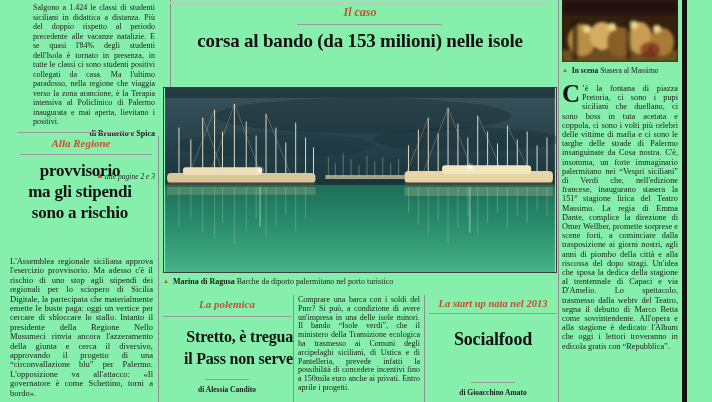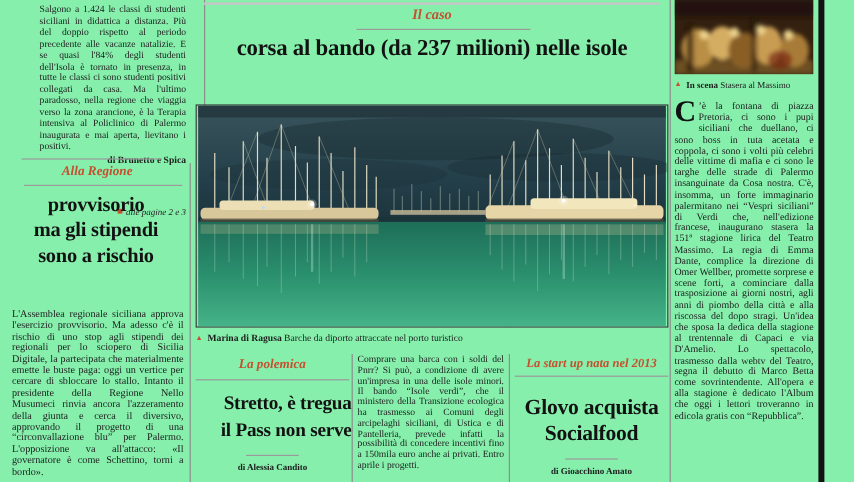--- a/index.html
+++ b/index.html
@@ -65,21 +65,21 @@
     <span>ma gli stipendi</span>
     <span>sono a rischio</span>
   </h2>
   <p class="abs just regtxt" style="margin:0;">L'Assemblea regionale siciliana approva l'esercizio provvisorio. Ma adesso c'è il rischio di uno stop agli stipendi dei regionali per lo sciopero di Sicilia Digitale, la partecipata che materialmente emette le buste paga: oggi un vertice per cercare di sbloccare lo stallo. Intanto il presidente della Regione Nello Musumeci rinvia ancora l'azzeramento della giunta e cerca il diversivo, approvando il progetto di una “circonvallazione blu” per Palermo. L'opposizione va all'attacco: «Il governatore è come Schettino, torni a bordo».</p>
   <div class="vr" style="left:158px;top:136px;height:266px;"></div>
 
   <div class="hr" style="left:170px;top:2px;width:380px;height:2px;background:#c6c6c6;"></div>
   <div class="abs ctr kicker ck">Il caso</div>
   <div class="hr" style="left:297px;top:24px;width:145px;"></div>
   <h1 class="abs ctr hl chl" style="margin:0;">
-    <span>corsa al bando (da 237 milioni) nelle isole</span>
+    <span>corsa al bando (da 153 milioni) nelle isole</span>
   </h1>
 
   <div class="abs photo">
     <svg viewBox="0 0 394 186" width="392" height="184">
       <defs>
         <linearGradient id="sky" x1="0" y1="0" x2="0" y2="1">
           <stop offset="0" stop-color="#3a545c"></stop>
             <stop offset="0.6" stop-color="#24404a"></stop>
             <stop offset="1" stop-color="#1b333d"></stop>
         </linearGradient>
@@ -123,41 +123,40 @@
         <circle cx="308" cy="80" r="1.6" fill="#ffffff"></circle>
       <circle cx="55" cy="86" r="1.2" fill="#bcd7ff"></circle>
       <circle cx="368" cy="84" r="1.3" fill="#ffeac2"></circle>
       <rect x="95" y="100" width="2" height="40" fill="#e8fff0" opacity="0.3"></rect>
       <rect x="307" y="100" width="2" height="46" fill="#e8fff0" opacity="0.3"></rect>
     </svg>
   </div>
   <div class="abs caption">
     <span class="tri">▲</span>
     <span class="capb">Marina di Ragusa</span>
-    <span>Barche da diporto attraccate nel porto turistico</span>
+    <span>Barche da diporto palermitano nel porto turistico</span>
   </div>
 
   <div class="abs ctr kicker subk" style="left:163px;top:298px;width:128px;">La polemica</div>
   <div class="hr" style="left:163px;top:316px;width:128px;"></div>
   <h3 class="abs ctr hl subhl" style="left:161px;top:326px;width:132px;margin:0;font-size:16px;text-align:right;">
     <span>Stretto, è tregua</span>
     <span>il Pass non serve</span>
   </h3>
   <div class="shortrule" style="left:205px;top:379px;"></div>
   <div class="abs ctr byline" style="left:163px;top:385px;width:128px;font-size:7.5px;">di Alessia Candito</div>
   <div class="abs ctr pgref" style="left:163px;top:396px;width:128px;"><span class="sq"></span><span>a pagina 3</span></div>
   <div class="vr" style="left:293px;top:295px;height:107px;"></div>
 
   <p class="abs just midtxt" style="margin:0;">Comprare una barca con i soldi del Pnrr? Si può, a condizione di avere un'impresa in una delle isole minori. Il bando “Isole verdi”, che il ministero della Transizione ecologica ha trasmesso ai Comuni degli arcipelaghi siciliani, di Ustica e di Pantelleria, prevede infatti la possibilità di concedere incentivi fino a 150mila euro anche ai privati. Entro aprile i progetti.</p>
   <div class="vr" style="left:424px;top:295px;height:107px;"></div>
 
   <div class="abs ctr kicker subk" style="left:429px;top:298px;width:128px;font-size:10.5px;">La start up nata nel 2013</div>
   <div class="hr" style="left:429px;top:313px;width:128px;"></div>
   <h3 class="abs ctr hl subhl" style="left:429px;top:328px;width:128px;margin:0;font-size:18px;">
-    <span>Glovo acquista</span>
     <span>Socialfood</span>
   </h3>
   <div class="shortrule" style="left:471px;top:382px;"></div>
   <div class="abs ctr byline" style="left:429px;top:388px;width:128px;font-size:7.5px;">di Gioacchino Amato</div>
   <div class="abs ctr pgref" style="left:429px;top:398px;width:128px;"><span class="sq"></span><span>a pagina 6</span></div>
 
   <div class="vr" style="left:558px;top:0;height:402px;"></div>
 
   <div class="abs rphoto">
     <svg viewBox="0 0 116 62" width="116" height="62">

